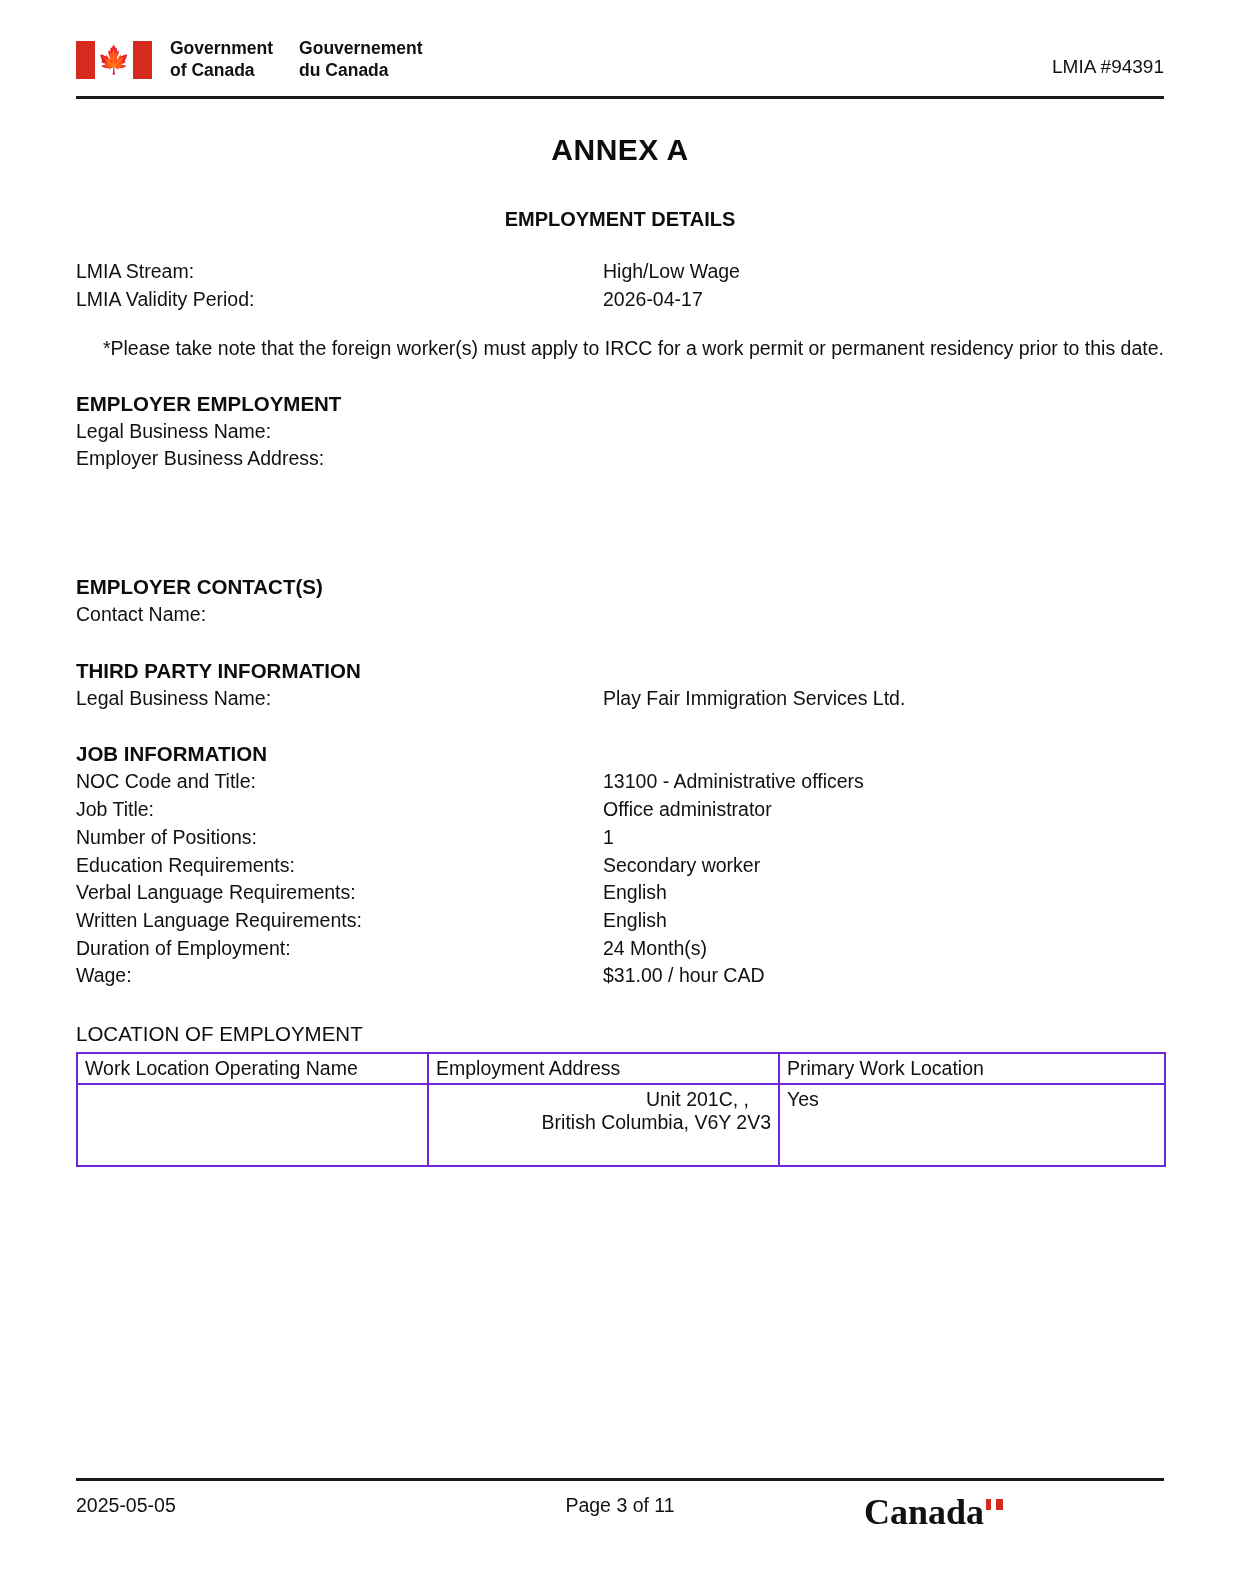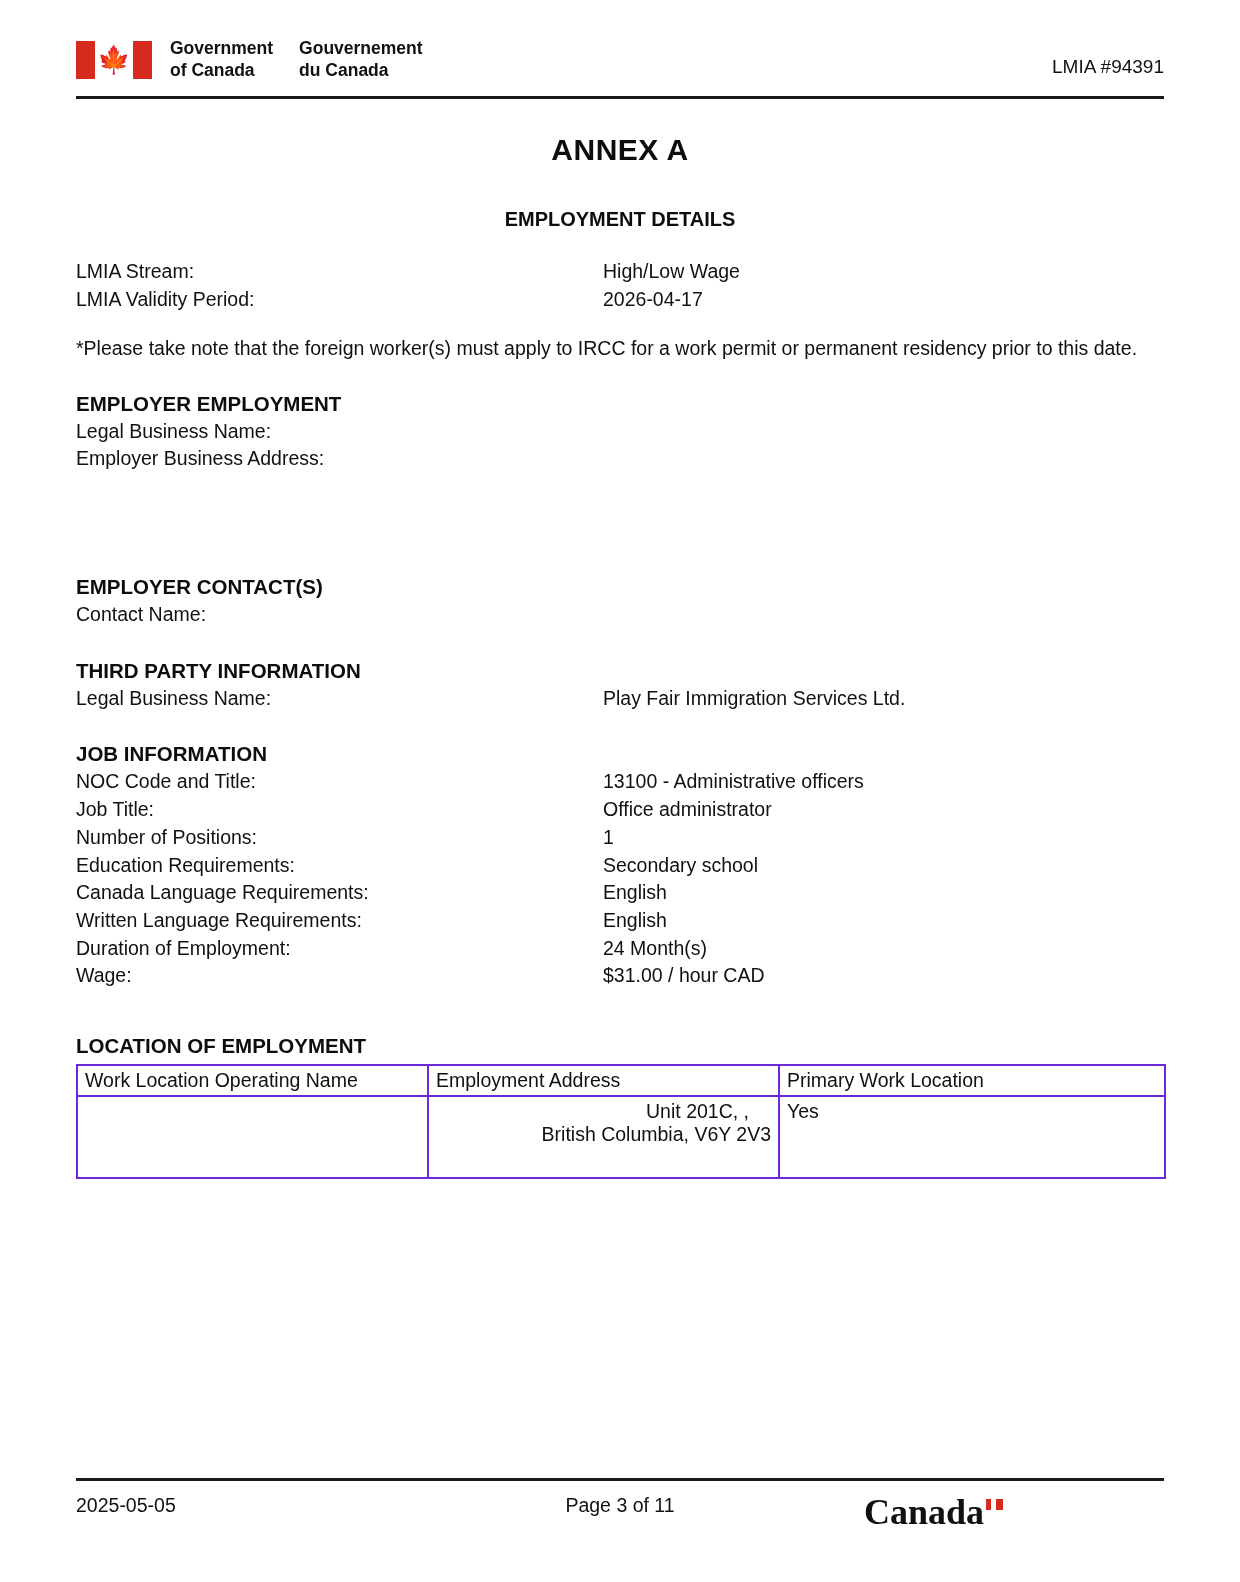--- a/index.html
+++ b/index.html
@@ -110,34 +110,35 @@
   .kv {
     display: flex;
     line-height: 1.42;
   }
   .kv .k { width: 527px; flex: 0 0 527px; }
   .kv .v { flex: 1 1 auto; }
   .note {
     margin-top: 22px;
     line-height: 1.35;
     max-width: 1090px;
+    text-align: right;
   }
   .section-head {
     font-weight: bold;
     font-size: 20.5px;
     margin-top: 30px;
     margin-bottom: 2px;
     color: #0d0d0d;
   }
   .spacer-block { height: 72px; }
   
   .loc-head {
-    font-weight: bold;
+    font-weight: normal;
     font-size: 20.5px;
-    margin-top: 44px;
+    margin-top: 32px;
     margin-bottom: 6px;
     color: #0d0d0d;
   }
   table.loc {
     border-collapse: collapse;
     width: 1088px;
     table-layout: fixed;
     font-size: 19.5px;
   }
   table.loc th, table.loc td {
@@ -275,24 +276,24 @@
     <div class="kv">
       <div class="k">Job Title:</div>
       <div class="v">Office administrator</div>
     </div>
     <div class="kv">
       <div class="k">Number of Positions:</div>
       <div class="v">1</div>
     </div>
     <div class="kv">
       <div class="k">Education Requirements:</div>
-      <div class="v">Secondary school</div>
-    </div>
-    <div class="kv">
-      <div class="k">Canada Language Requirements:</div>
+      <div class="v">Secondary worker</div>
+    </div>
+    <div class="kv">
+      <div class="k">Verbal Language Requirements:</div>
       <div class="v">English</div>
     </div>
     <div class="kv">
       <div class="k">Written Language Requirements:</div>
       <div class="v">English</div>
     </div>
     <div class="kv">
       <div class="k">Duration of Employment:</div>
       <div class="v">24 Month(s)</div>
     </div>

